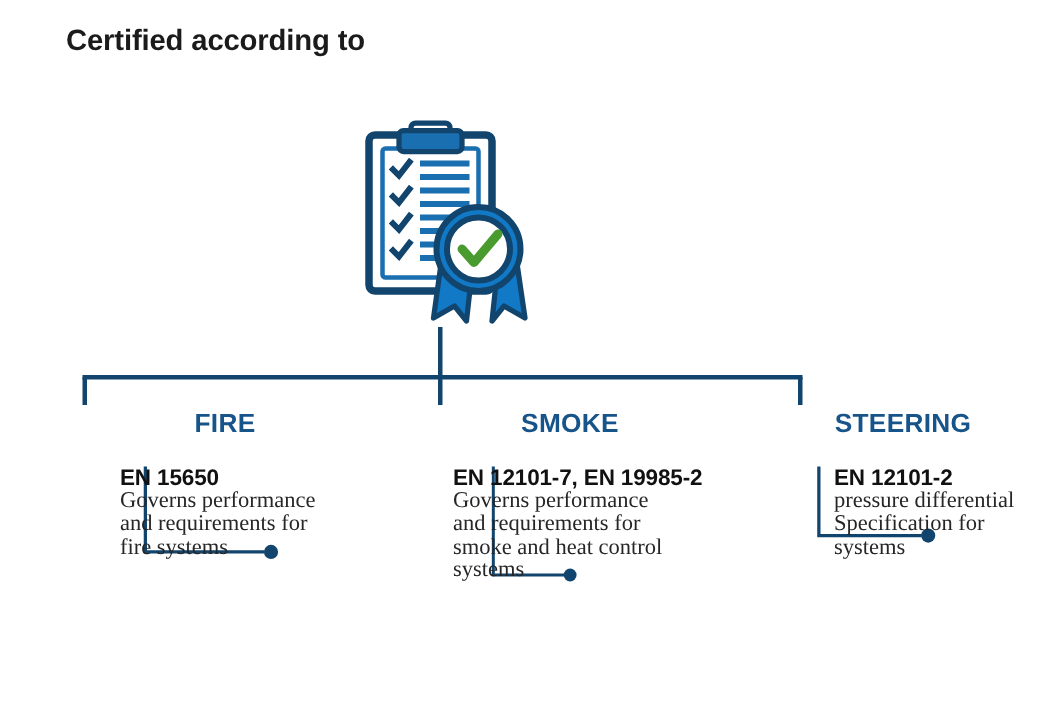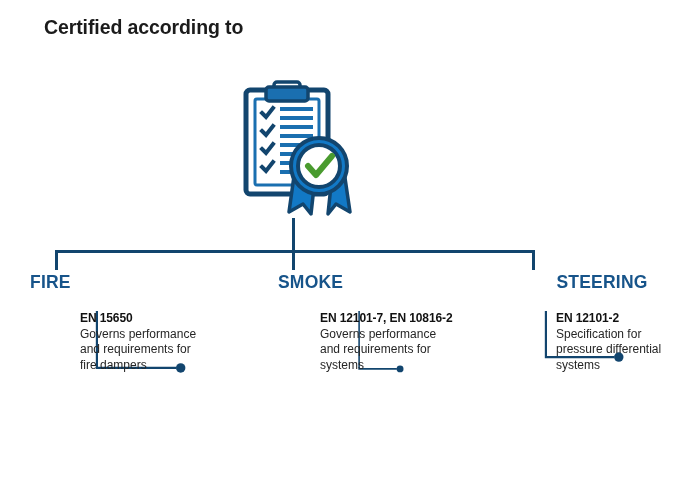--- a/index.html
+++ b/index.html
@@ -56,29 +56,29 @@
     height: 70px;
     pointer-events: none;
   }
 
   
   .column {
     position: absolute;
     top: 272px;
   }
   .col-fire    { left: 30px;  width: 240px; }
-  .col-smoke   { left: 278px; width: 240px; }
+  .col-smoke   { left: 260px; width: 240px; }
   .col-steer   { left: 512px; width: 180px; }
 
   .col-heading {
     color: #17548a;
     font-size: 17.5px;
     font-weight: bold;
     line-height: 21px;
-    text-align: left;
+    text-align: center;
     letter-spacing: 0.2px;
     margin: 0;
   }
   .col-heading .hl { display: block; }
   .col-steer .col-heading { text-align: center; }
 
   
   .body-block {
     position: relative;
     margin-top: 18px;
@@ -92,33 +92,33 @@
     position: absolute;
     left: 0;
     top: 0;
     width: 100%;
     height: 100%;
     pointer-events: none;
     overflow: visible;
   }
 
   .body-text {
-    font-size: 12px;
+    font-size: 15px;
     line-height: 15.6px;
     color: #262626;
     position: relative;
     z-index: 2;
   }
   .code-line {
     font-weight: bold;
     color: #111111;
     letter-spacing: -0.1px;
     display: block;
   }
-  .desc-line { display: block; }
+  .desc-line { display: block; font-family: Liberation Serif, serif; }
 </style>
 </head>
 <body>
 
 <div id="infographic">
 
   <div class="title">
     <span class="title-line">Certified according to</span>
   </div>
 
@@ -179,54 +179,55 @@
     </div>
     <div class="body-block">
       <svg class="accent" width="190" height="86" viewBox="0 0 190 86" xmlns="http://www.w3.org/2000/svg">
         <path d="M2.5 0 L2.5 78.5 L112 78.5" fill="none" stroke="#12456e" stroke-width="3"></path>
         <circle cx="118" cy="78.5" r="6.5" fill="#12456e"></circle>
       </svg>
       <div class="body-text">
         <span class="code-line">EN 15650</span>
         <span class="desc-line">Governs performance</span>
         <span class="desc-line">and requirements for</span>
-        <span class="desc-line">fire dampers</span>
+        <span class="desc-line">fire systems</span>
       </div>
     </div>
   </div>
 
   <div class="column col-smoke">
     <div class="col-heading">
       <span class="hl">SMOKE</span>
     </div>
     <div class="body-block">
       <svg class="accent" width="190" height="118" viewBox="0 0 190 118" xmlns="http://www.w3.org/2000/svg">
         <path d="M2.5 0 L2.5 109.5 L74 109.5" fill="none" stroke="#12456e" stroke-width="3"></path>
         <circle cx="80" cy="109.5" r="6.5" fill="#12456e"></circle>
       </svg>
       <div class="body-text">
-        <span class="code-line">EN 12101-7, EN 10816-2</span>
+        <span class="code-line">EN 12101-7, EN 19985-2</span>
         <span class="desc-line">Governs performance</span>
         <span class="desc-line">and requirements for</span>
+        <span class="desc-line">smoke and heat control</span>
         <span class="desc-line">systems</span>
       </div>
     </div>
   </div>
 
   <div class="column col-steer">
     <div class="col-heading">
       <span class="hl">STEERING</span>
     </div>
     <div class="body-block">
       <svg class="accent" width="190" height="86" viewBox="0 0 190 86" xmlns="http://www.w3.org/2000/svg">
         <path d="M2.5 0 L2.5 63.5 L97 63.5" fill="none" stroke="#12456e" stroke-width="3"></path>
         <circle cx="103" cy="63.5" r="6.5" fill="#12456e"></circle>
       </svg>
       <div class="body-text">
         <span class="code-line">EN 12101-2</span>
+        <span class="desc-line">pressure differential</span>
         <span class="desc-line">Specification for</span>
-        <span class="desc-line">pressure differential</span>
         <span class="desc-line">systems</span>
       </div>
     </div>
   </div>
 
 </div>
 
 </body></html>

